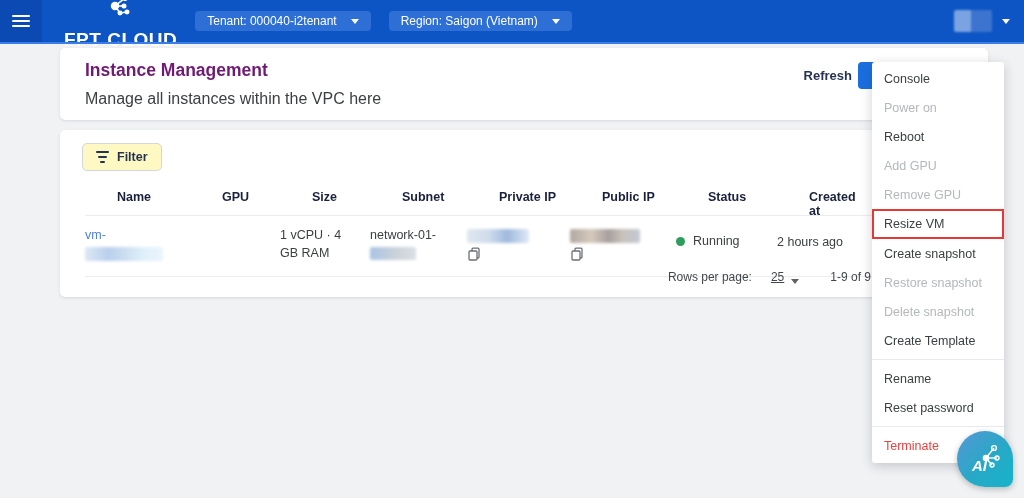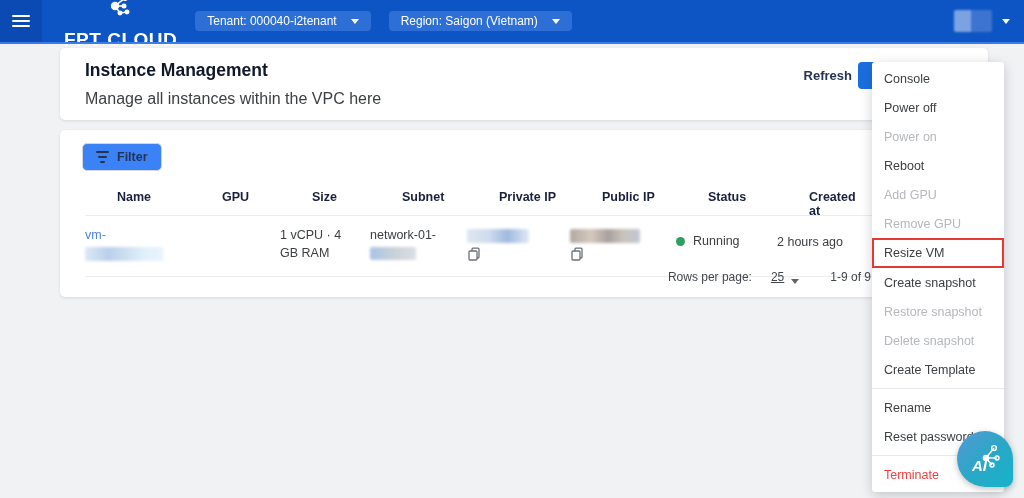--- a/index.html
+++ b/index.html
@@ -15,27 +15,27 @@
   .brand { display:flex; align-items:center; gap:7px; margin-left:22px;flex-direction:column; }
   .brand-text { color:#fff; font-weight:bold; font-size:19px; letter-spacing:.5px; }
   .nav-chip { margin-left:18px; height:20px; background:#2e6fd6; border-radius:4px; color:#fff; font-size:12px; display:flex; align-items:center; padding:0 12px; gap:14px; cursor:pointer; }
   .caret { width:0; height:0; border-left:4px solid transparent; border-right:4px solid transparent; border-top:5px solid #fff; }
   .nav-right { margin-left:auto; display:flex; align-items:center; gap:10px; margin-right:14px; }
   .avatar-blur { width:38px; height:22px; border-radius:2px; background:linear-gradient(90deg,#7ba3e2 0 45%,#3d74cf 45% 100%); filter:blur(1px); }
 
   
   .card { position:absolute; background:#fff; border-radius:5px; box-shadow:0 1px 3px rgba(40,50,70,.13); }
   .header-card { left:60px; top:48px; width:928px; height:72px; }
-  .page-title { position:absolute; left:25px; top:12px; font-size:17.5px; font-weight:bold; color:#0f172a; }
+  .page-title { position:absolute; left:25px; top:12px; font-size:17.5px; font-weight:bold; color:#701a75; }
   .page-subtitle { position:absolute; left:25px; top:42px; font-size:16px; color:#3c4043; }
   .refresh-btn { position:absolute; right:136px; top:20px; font-size:13px; font-weight:bold; color:#253352; background:none; border:none; cursor:pointer; font-family:inherit; }
   .primary-btn { position:absolute; right:10px; top:14px; width:120px; height:27px; background:#1a6fe0; border:none; border-radius:4px; cursor:pointer; }
 
   .table-card { left:60px; top:130px; width:928px; height:167px; }
-  .filter-btn { position:absolute; left:22px; top:13px; height:28px; padding:0 13px; background:#3b82f6; border:1px solid #d4d6da; border-radius:5px; display:flex; align-items:center; gap:8px; font-size:12.5px; font-weight:bold; color:#253352; cursor:pointer; font-family:inherit; }
+  .filter-btn { position:absolute; left:22px; top:13px; height:28px; padding:0 13px; background:#fef9c3; border:1px solid #d4d6da; border-radius:5px; display:flex; align-items:center; gap:8px; font-size:12.5px; font-weight:bold; color:#253352; cursor:pointer; font-family:inherit; }
   .filter-icon { display:flex; flex-direction:column; gap:3px; align-items:center; }
   .filter-icon span { height:1.8px; background:#253352; border-radius:1px; display:block; }
   .filter-icon span:nth-child(1){ width:13px; } .filter-icon span:nth-child(2){ width:9px; } .filter-icon span:nth-child(3){ width:5px; }
 
   .grid-row { position:absolute; left:25px; display:grid; grid-template-columns:105px 90px 90px 97px 103px 106px 101px 89px 60px; }
   .thead { top:60px; }
   .th { font-size:12.5px; font-weight:bold; color:#19213d; padding-right:8px;margin-left:32px; }
   .tbody-row { top:85px; width:903px; border-top:1px solid #ededee; border-bottom:1px solid #ededee; padding:10px 0 9px; }
   .td { font-size:12.5px; color:#3c4043; padding-right:12px; line-height:1.45; }
   .cell-link { color:#4f82d8; text-decoration:none; font-size:12.5px; cursor:pointer; }
@@ -181,21 +181,20 @@
     <span class="rpp-select">
       <span>25</span>
       <span class="caret-dark"></span>
     </span>
     <span class="range">1-9 of 9</span>
   </div>
 </div>
 
 <div class="context-menu">
   <div class="menu-item">Console</div>
-  <div class="menu-item">Power off</div>
   <div class="menu-item disabled">Power on</div>
   <div class="menu-item">Reboot</div>
   <div class="menu-item disabled">Add GPU</div>
   <div class="menu-item disabled">Remove GPU</div>
   <div class="menu-item highlight">Resize VM</div>
   <div class="menu-item">Create snapshot</div>
   <div class="menu-item disabled">Restore snapshot</div>
   <div class="menu-item disabled">Delete snapshot</div>
   <div class="menu-item">Create Template</div>
   <div class="menu-divider"></div>

